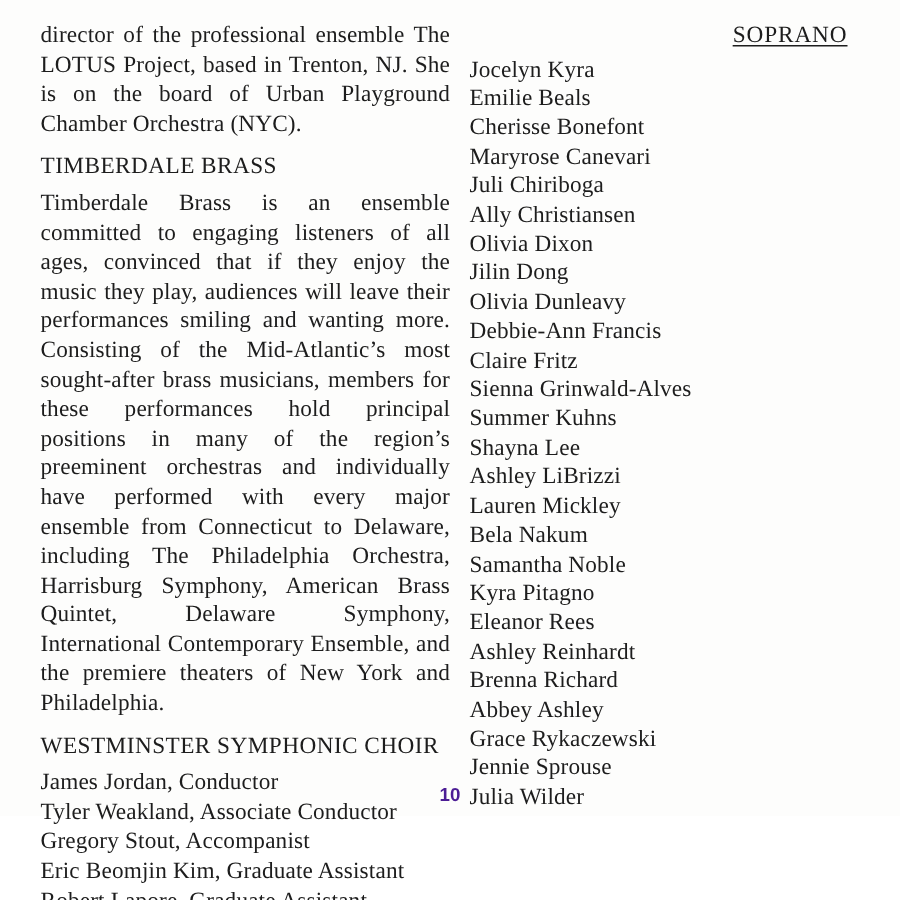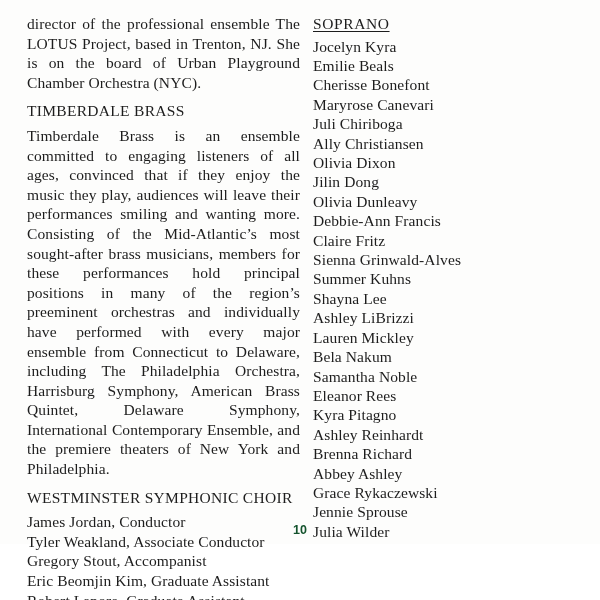--- a/index.html
+++ b/index.html
@@ -50,34 +50,35 @@
     font-size: 15.5px;
     line-height: 19.6px;
     white-space: nowrap;
     letter-spacing: 0.1px;
   }
   .underlined {
     text-decoration: underline;
     text-underline-offset: 2px;
     margin-bottom: 3px;
     letter-spacing: 0.6px;
+    text-align: right;
   }
   .name-list .line {
     line-height: 19.4px;
   }
   .page-number {
     position: absolute;
     left: 0;
     right: 0;
     bottom: 7px;
     text-align: center;
     font-family: "Liberation Sans", "DejaVu Sans", sans-serif;
     font-weight: 700;
     font-size: 12.5px;
-    color: #14532d;
+    color: #4c1d95;
   }
 </style>
 </head>
 <body>
 
 <div class="page">
   <div class="columns">
 
     <div class="col-left">
       <p class="para">director of the professional ensemble The LOTUS Project, based in Trenton, NJ. She is on the board of Urban Playground Chamber Orchestra (NYC).</p>
@@ -114,22 +115,22 @@
           <div class="line">Olivia Dunleavy</div>
           <div class="line">Debbie-Ann Francis</div>
           <div class="line">Claire Fritz</div>
           <div class="line">Sienna Grinwald-Alves</div>
           <div class="line">Summer Kuhns</div>
           <div class="line">Shayna Lee</div>
           <div class="line">Ashley LiBrizzi</div>
           <div class="line">Lauren Mickley</div>
           <div class="line">Bela Nakum</div>
           <div class="line">Samantha Noble</div>
+          <div class="line">Kyra Pitagno</div>
           <div class="line">Eleanor Rees</div>
-          <div class="line">Kyra Pitagno</div>
           <div class="line">Ashley Reinhardt</div>
           <div class="line">Brenna Richard</div>
           <div class="line">Abbey Ashley</div>
           <div class="line">Grace Rykaczewski</div>
           <div class="line">Jennie Sprouse</div>
           <div class="line">Julia Wilder</div>
         </div>
     </div>
 
   </div>

